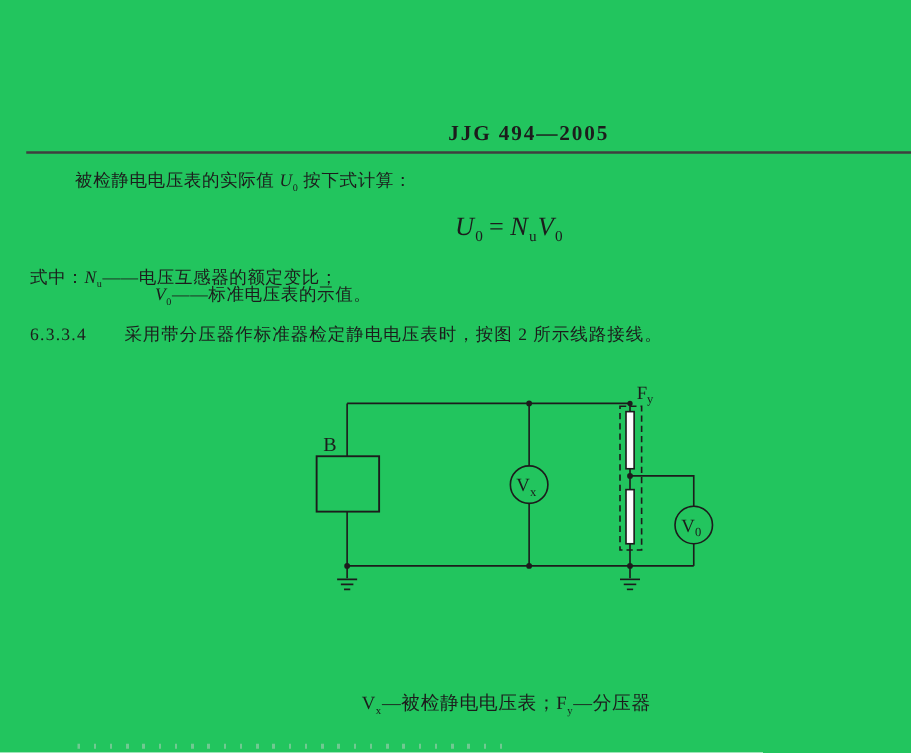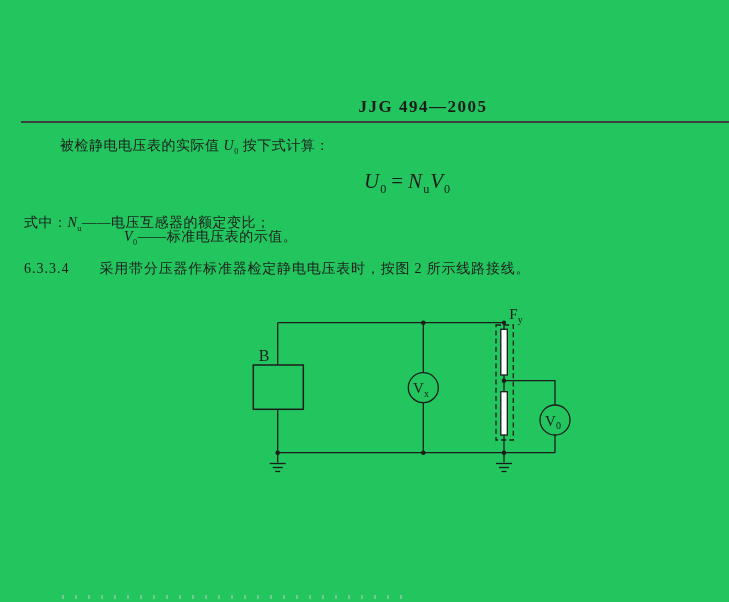--- a/index.html
+++ b/index.html
@@ -99,16 +99,17 @@
     <g>
       <path d="M274 152.7 V162.5"></path>
       <path d="M266 163.5 H282"></path>
       <path d="M269 167.5 H279"></path>
       <path d="M271.5 171.5 H276.5"></path>
     </g>
   </svg>
 
 
 
+  <div class="abs legend legend2"><span>V</span><sub>x</sub><span>—被检静电电压表；</span><span>F</span><sub>y</sub><span>—分压器</span></div>
 
   <div class="abs cutoff"></div>
 
 </div>
 
 </body></html>

